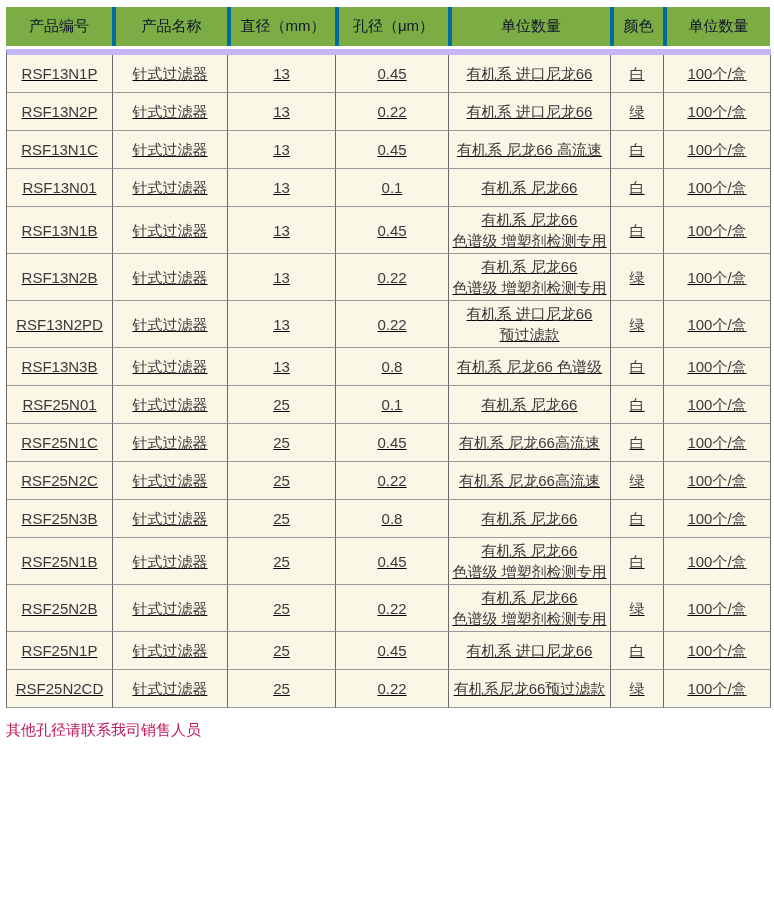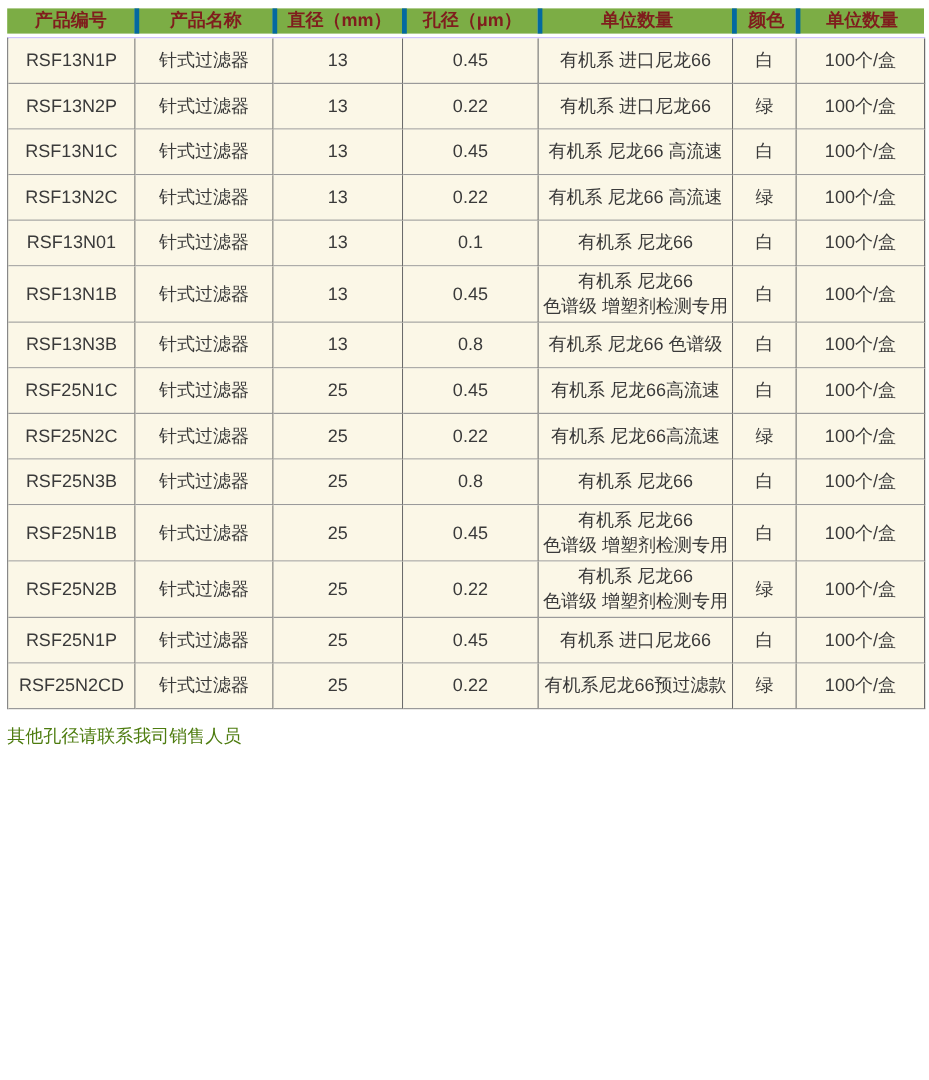--- a/index.html
+++ b/index.html
@@ -17,60 +17,61 @@
   }
   table {
     table-layout: fixed;
     width: 764px;
     border-collapse: separate;
     border-spacing: 0;
   }
   
   .header-table th {
     background: #7CAD45;
-    color: #7f1d1d;
+    color: #0f172a;
     font-size: 15px;
-    font-weight: bold;
-    height: 21px;
+    font-weight: normal;
+    height: 39px;
     text-align: center;
     vertical-align: middle;
     padding: 0 2px;
     box-sizing: border-box;
   }
   .header-table th + th {
     border-left: 4px solid #0369a1;
   }
   .header-table {
     margin-bottom: 3px;
   }
   
   .body-table {
     border-left: 1px solid #6b6b6b;
-    border-top: 1px solid #c4b5fd;
+    border-top: 6px solid #c4b5fd;
+    text-decoration: underline;
   }
   .body-table td {
     background: #FBF7E7;
     border-right: 1px solid #6b6b6b;
     border-bottom: 1px solid #9a9a9a;
     color: #3a3a3a;
     font-size: 15px;
     text-align: center;
     vertical-align: middle;
     padding: 0 3px;
     box-sizing: border-box;
     line-height: 21px;
   }
   tr.row-single td { height: 38px; }
   tr.row-double td { height: 47px; }
   .material-cell { font-size: 14.5px; line-height: 20px; }
   
   .footer-note {
     margin: 13px 0 0 0;
     font-size: 15px;
-    color: #4d7c0f;
+    color: #be185d;
   }
 </style>
 </head>
 <body>
 
 <div class="page">
 
   <table class="header-table">
     <colgroup>
       <col style="width:106px">
@@ -126,56 +127,74 @@
         <tr class="row-single">
           <td>RSF13N1C</td>
           <td>针式过滤器</td>
           <td>13</td>
           <td>0.45</td>
           <td class="material-cell"><span>有机系 尼龙66 高流速</span></td>
           <td>白</td>
           <td>100个/盒</td>
         </tr>
         <tr class="row-single">
-          <td>RSF13N2C</td>
-          <td>针式过滤器</td>
-          <td>13</td>
-          <td>0.22</td>
-          <td class="material-cell"><span>有机系 尼龙66 高流速</span></td>
-          <td>绿</td>
-          <td>100个/盒</td>
-        </tr>
-        <tr class="row-single">
           <td>RSF13N01</td>
           <td>针式过滤器</td>
           <td>13</td>
           <td>0.1</td>
           <td class="material-cell"><span>有机系 尼龙66</span></td>
           <td>白</td>
           <td>100个/盒</td>
         </tr>
         <tr class="row-double">
           <td>RSF13N1B</td>
           <td>针式过滤器</td>
           <td>13</td>
           <td>0.45</td>
           <td class="material-cell"><span>有机系 尼龙66</span><br><span>色谱级 增塑剂检测专用</span></td>
           <td>白</td>
           <td>100个/盒</td>
         </tr>
+        <tr class="row-double">
+          <td>RSF13N2B</td>
+          <td>针式过滤器</td>
+          <td>13</td>
+          <td>0.22</td>
+          <td class="material-cell"><span>有机系 尼龙66</span><br><span>色谱级 增塑剂检测专用</span></td>
+          <td>绿</td>
+          <td>100个/盒</td>
+        </tr>
+        <tr class="row-double">
+          <td>RSF13N2PD</td>
+          <td>针式过滤器</td>
+          <td>13</td>
+          <td>0.22</td>
+          <td class="material-cell"><span>有机系 进口尼龙66</span><br><span>预过滤款</span></td>
+          <td>绿</td>
+          <td>100个/盒</td>
+        </tr>
         <tr class="row-single">
           <td>RSF13N3B</td>
           <td>针式过滤器</td>
           <td>13</td>
           <td>0.8</td>
           <td class="material-cell"><span>有机系 尼龙66 色谱级</span></td>
           <td>白</td>
           <td>100个/盒</td>
         </tr>
         <tr class="row-single">
+          <td>RSF25N01</td>
+          <td>针式过滤器</td>
+          <td>25</td>
+          <td>0.1</td>
+          <td class="material-cell"><span>有机系 尼龙66</span></td>
+          <td>白</td>
+          <td>100个/盒</td>
+        </tr>
+        <tr class="row-single">
           <td>RSF25N1C</td>
           <td>针式过滤器</td>
           <td>25</td>
           <td>0.45</td>
           <td class="material-cell"><span>有机系 尼龙66高流速</span></td>
           <td>白</td>
           <td>100个/盒</td>
         </tr>
         <tr class="row-single">
           <td>RSF25N2C</td>

